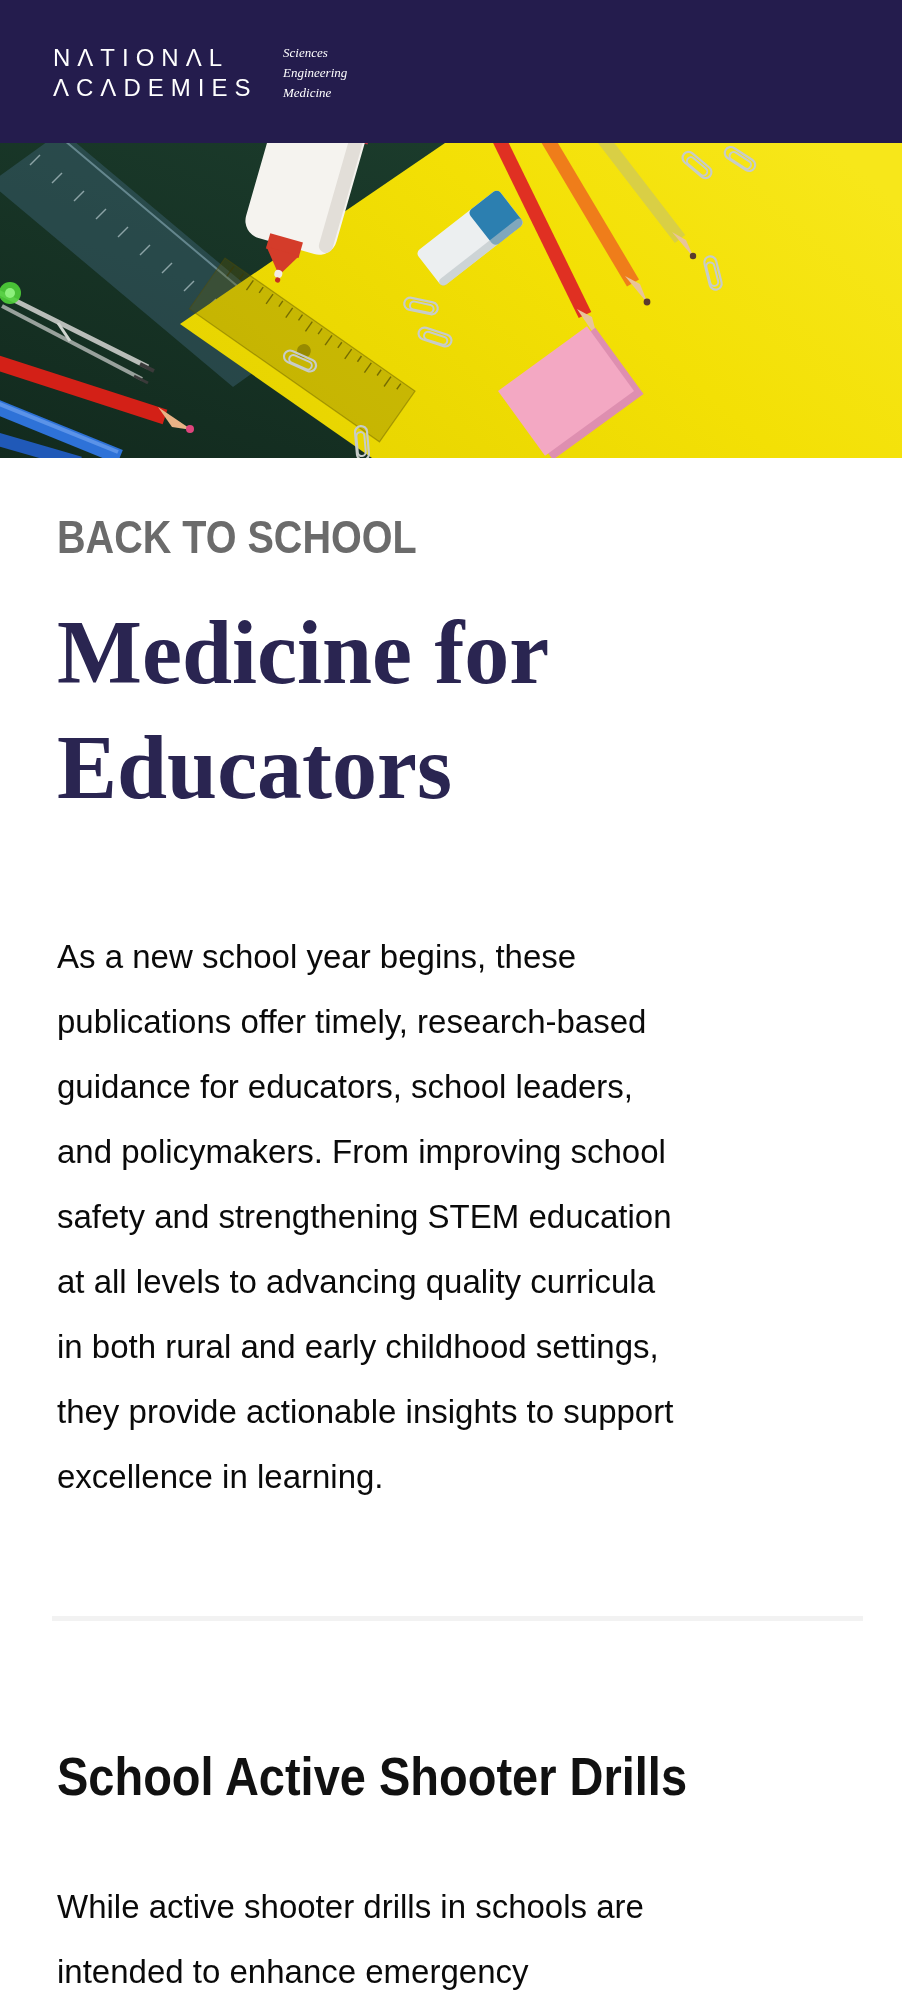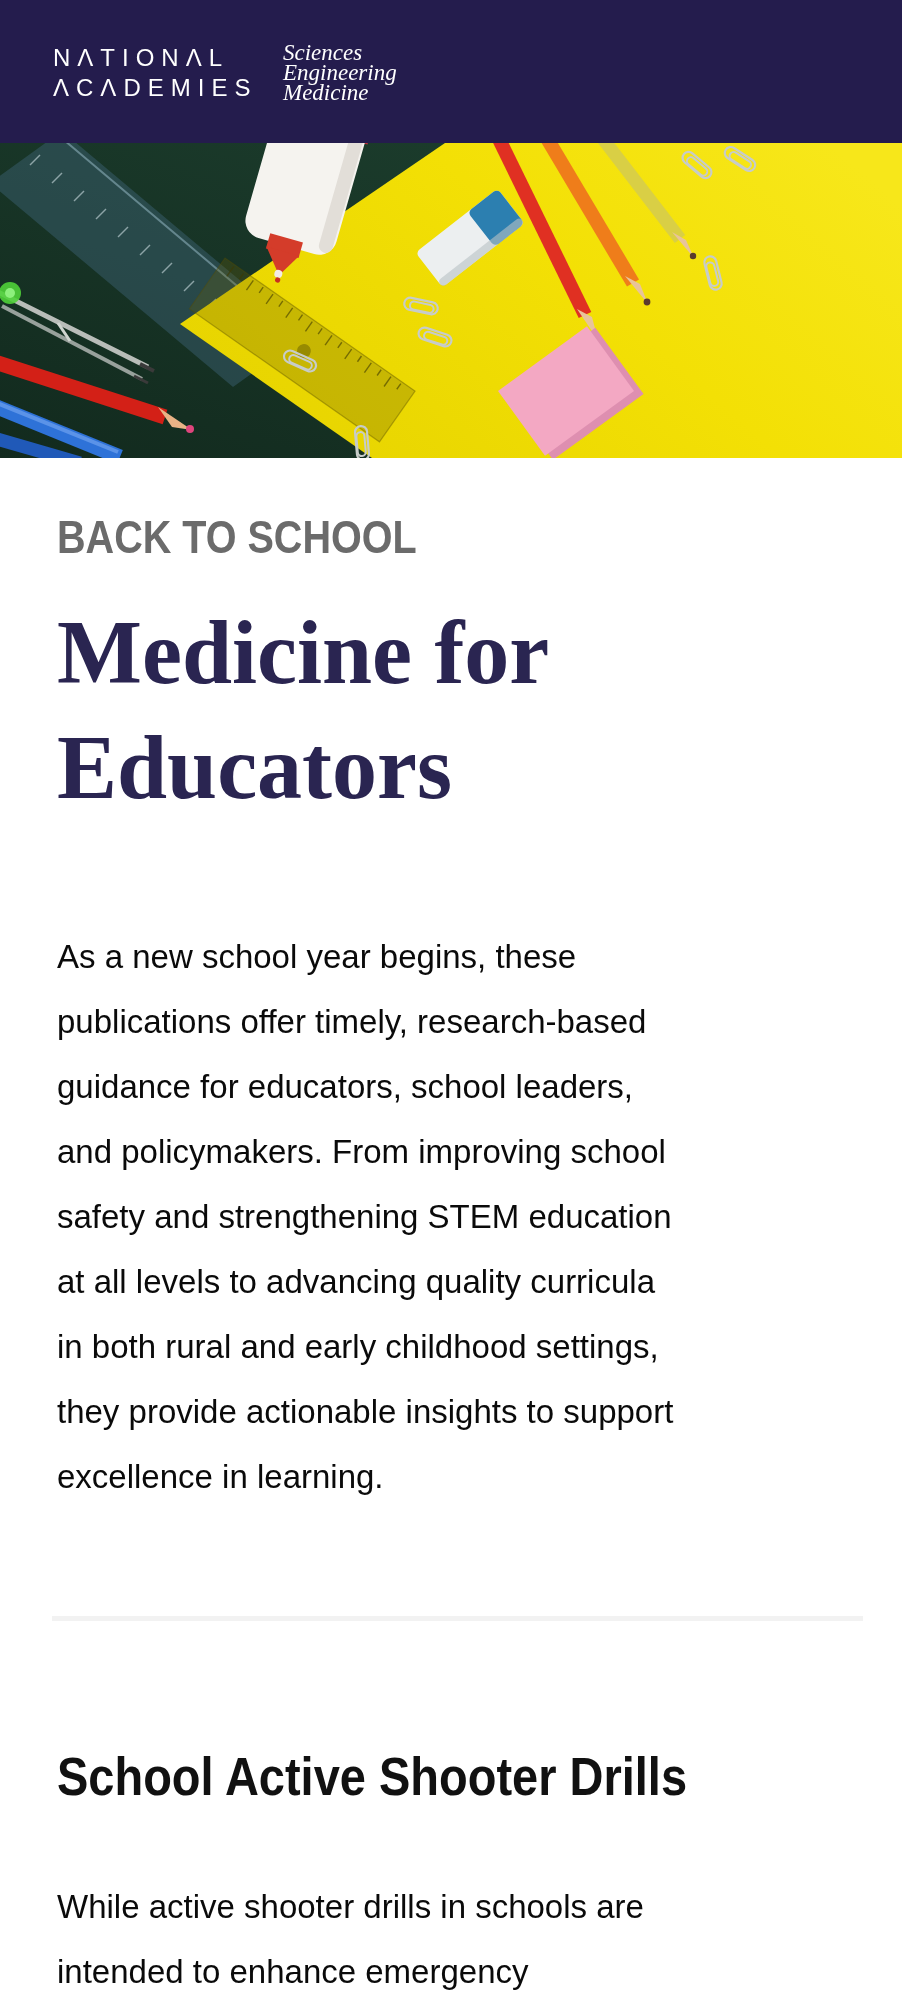--- a/index.html
+++ b/index.html
@@ -6,21 +6,21 @@
   body{width:902px;height:2000px;position:relative;overflow:hidden;
        font-family:"Liberation Sans",sans-serif;}
   .page{position:absolute;inset:0;width:902px;height:1520px;background:#fff;}
 
   
   .site-header{position:absolute;left:0;top:0;width:902px;height:143px;background:#241c4d;}
   .wordmark{position:absolute;left:53px;top:43px;color:#fff;font-size:24px;line-height:30px;
             letter-spacing:7px;font-weight:400;white-space:pre-line;}
   .divisions{position:absolute;left:283px;top:43px;color:#fff;
              font-family:"Liberation Serif",serif;font-style:italic;
-             font-size:23px;line-height:20px;white-space:pre-line;}
+             font-size:13px;line-height:20px;white-space:pre-line;}
 
   
   .hero{position:absolute;left:0;top:143px;width:902px;height:315px;display:block;}
 
   
   .eyebrow{position:absolute;left:57px;top:510px;font-weight:700;font-size:46px;line-height:55px;
            color:#6b6b6b;transform:scaleX(.86);transform-origin:left top;white-space:pre;}
   .page-title{position:absolute;left:57px;top:595px;font-family:"Liberation Serif",serif;
               font-weight:700;font-size:90px;line-height:115px;color:#2a2551;white-space:pre-line;}
   .body-text{position:absolute;left:57px;width:800px;font-size:33px;line-height:65px;

